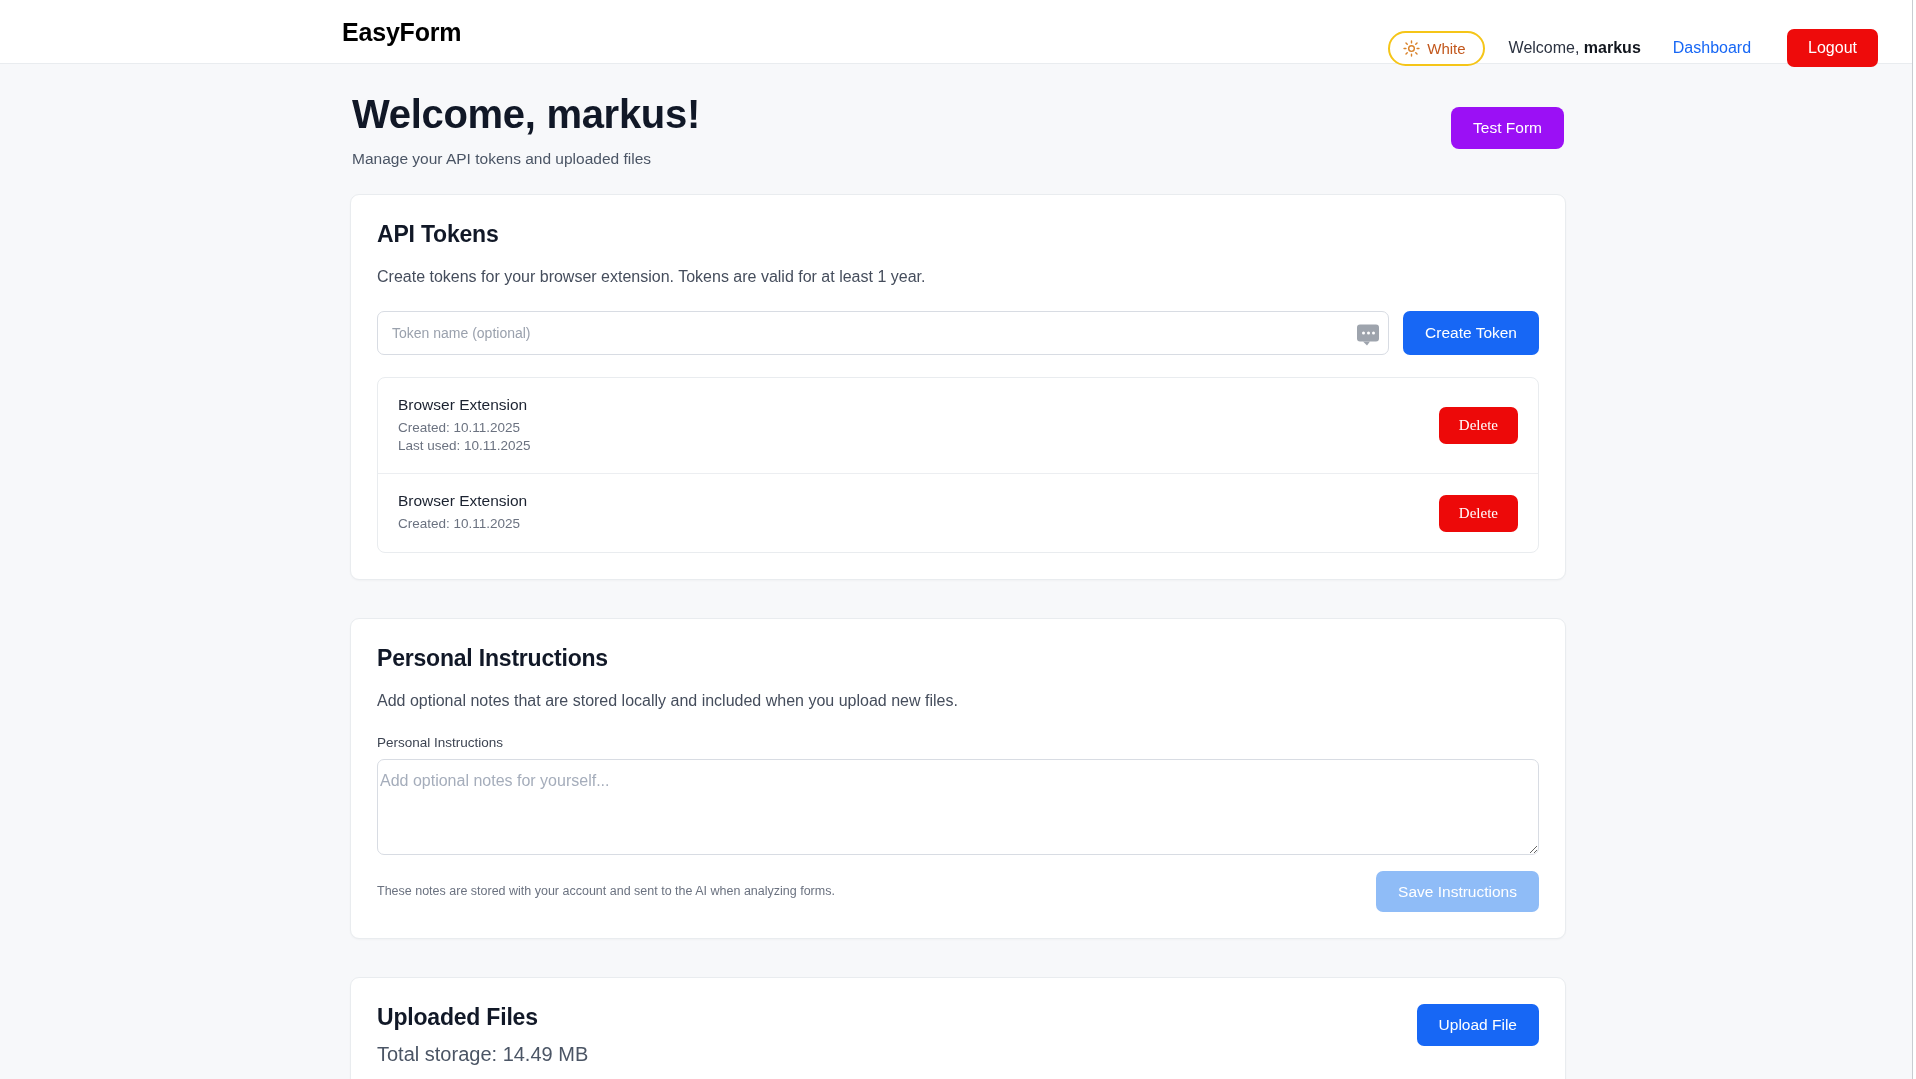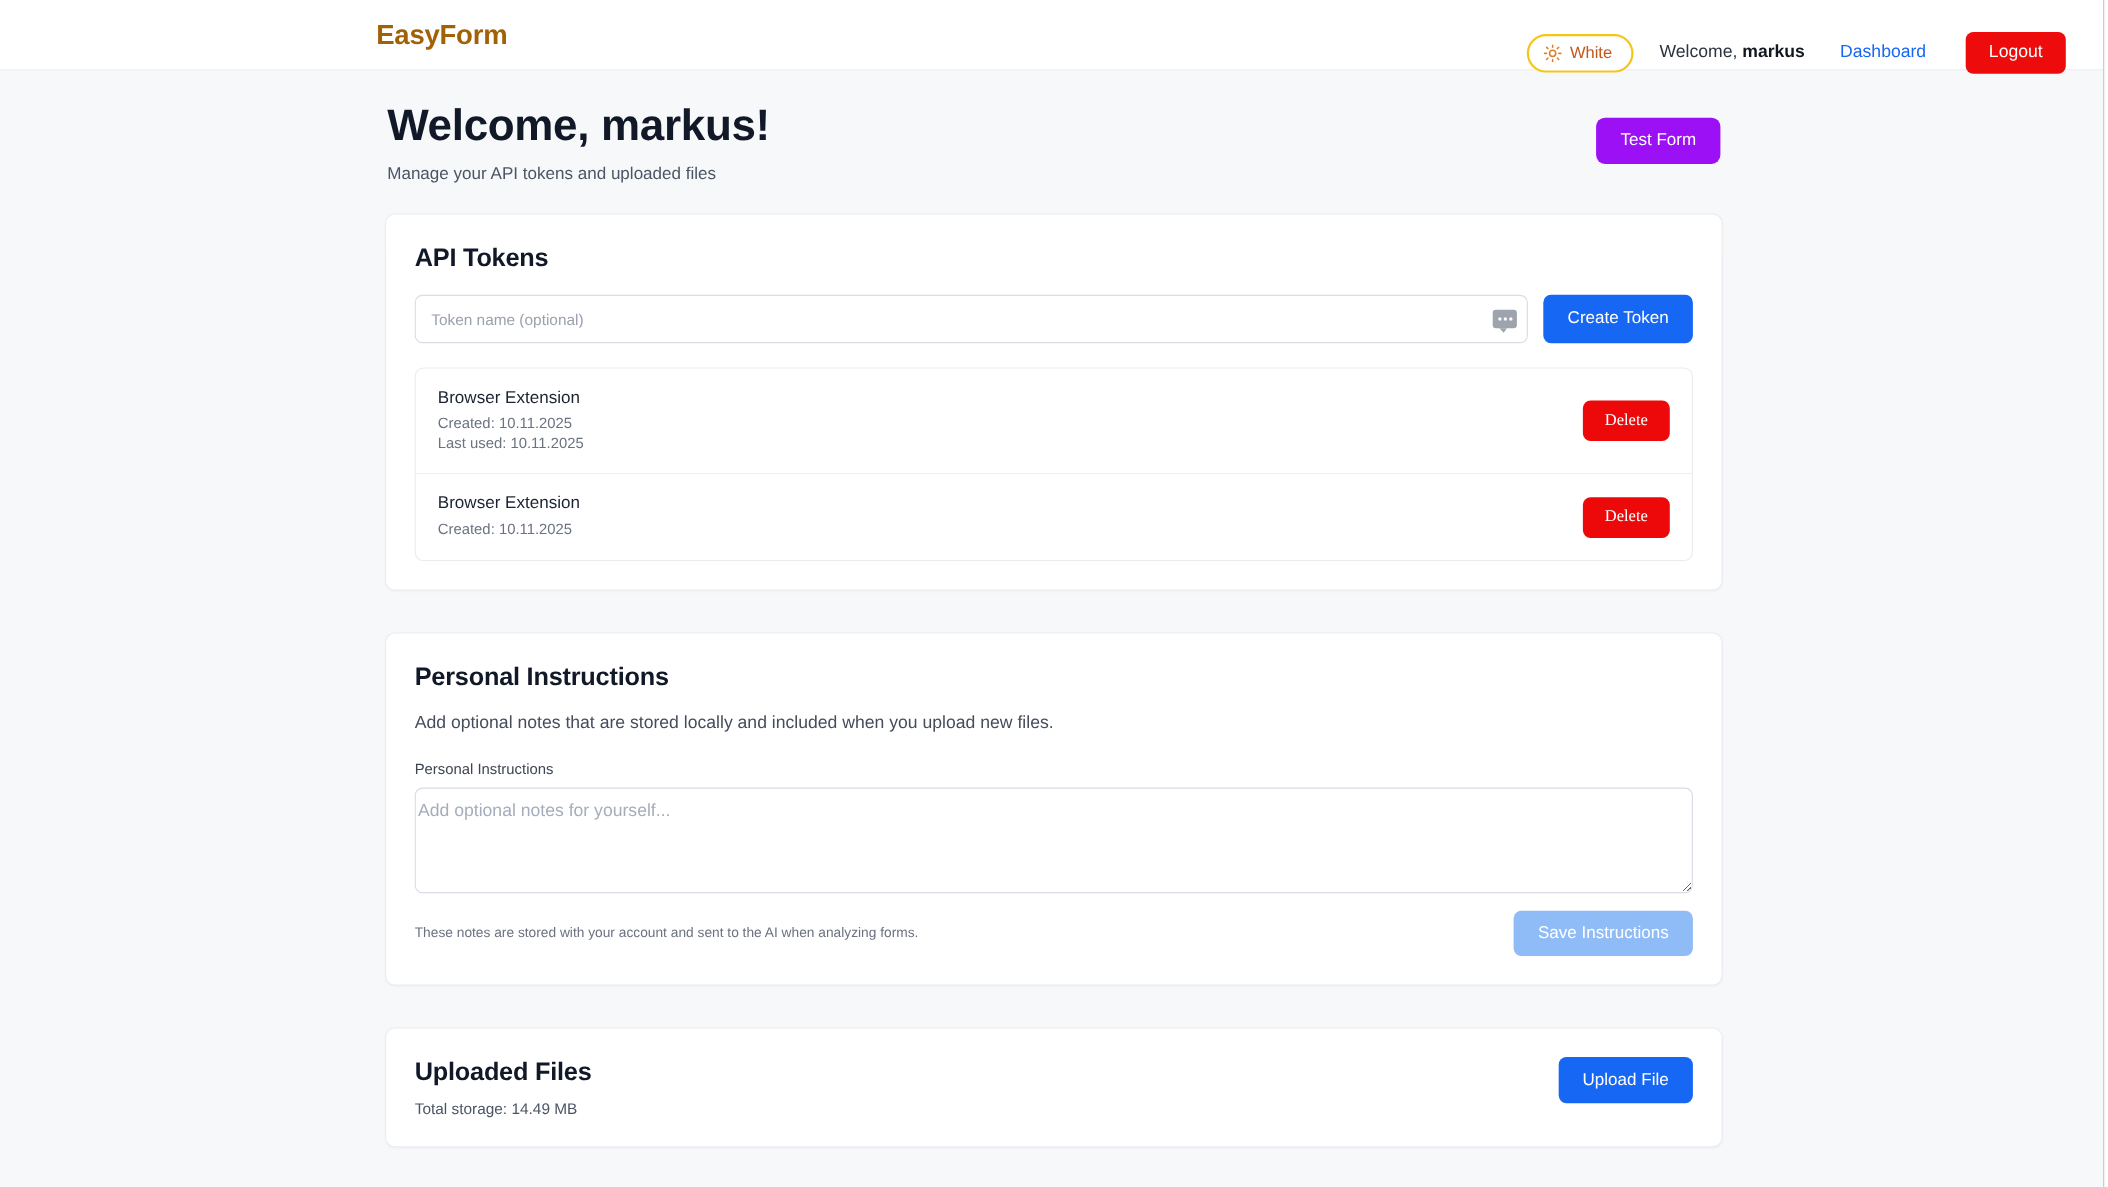--- a/index.html
+++ b/index.html
@@ -24,21 +24,21 @@
     align-items: center;
     padding: 0 40px 0 0;
     position: relative;
   }
   .brand {
     position: absolute;
     left: 342px;
     top: 18px;
     font-size: 25px;
     font-weight: bold;
-    color: #a16207;
+    color: #000000;
     letter-spacing: -0.2px;
   }
   .nav-right {
     position: absolute;
     right: 38px;
     top: 0;
     height: 64px;
     display: flex;
     align-items: center;
     gap: 0;
@@ -294,21 +294,21 @@
     line-height: 1;
   }
 
   
   .files-head {
     display: flex;
     align-items: flex-start;
     justify-content: space-between;
   }
   .files-sub {
-    font-size: 14px;
+    font-size: 20px;
     color: #4b5565;
     margin-top: 12px;
   }
   .upload-btn {
     background: #1767f5;
     color: #ffffff;
     border: none;
     border-radius: 7px;
     font-size: 15.5px;
     font-family: inherit;
@@ -360,20 +360,21 @@
     <div class="page-head">
       <div>
         <div class="page-title">Welcome, markus!</div>
         <div class="page-sub">Manage your API tokens and uploaded files</div>
       </div>
       <button class="test-form-btn">Test Form</button>
     </div>
 
     <div class="card">
       <div class="card-title">API Tokens</div>
+      <div class="card-desc">Create tokens for your browser extension. Tokens are valid for at least 1 year.</div>
 
       <div class="token-row">
         <div class="input-wrap">
           <input class="text-input" type="text" placeholder="Token name (optional)" style="">
           <span class="autofill-badge">
             <i></i>
               <i></i>
               <i></i>
           </span>
         </div>

